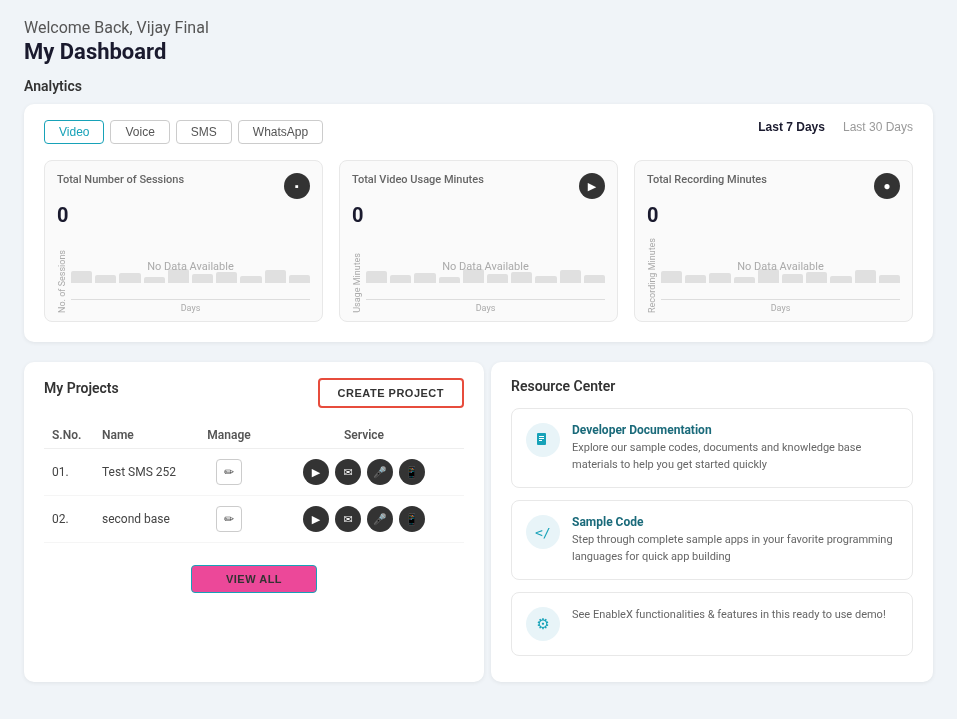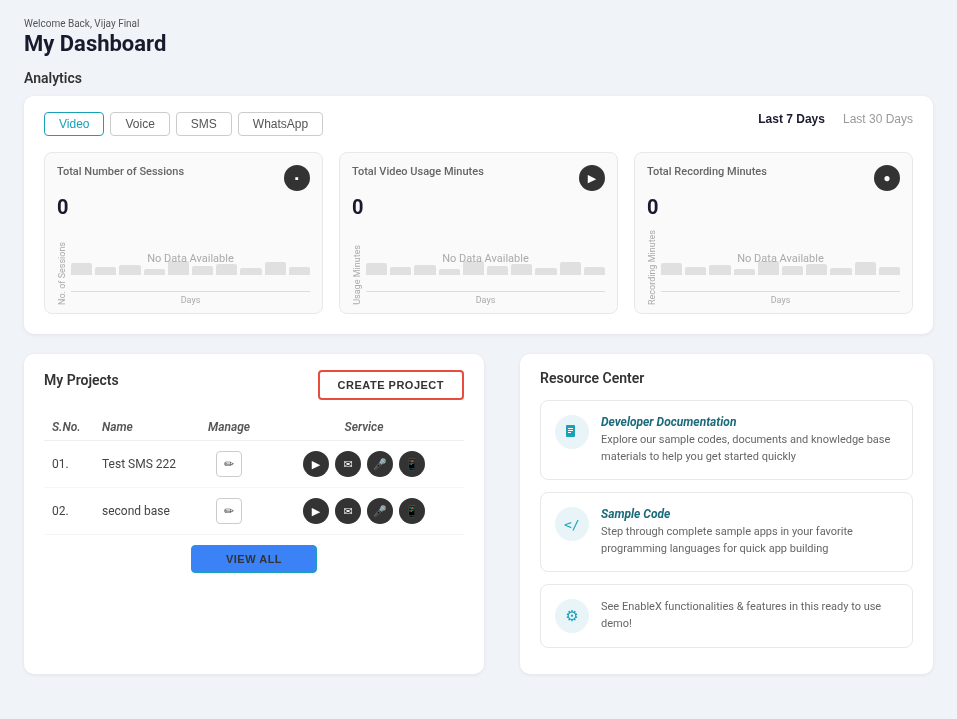--- a/index.html
+++ b/index.html
@@ -8,21 +8,21 @@
       background: #f0f4f8;
       color: #333;
       font-size: 13px;
     }
     .page-wrapper {
       max-width: 957px;
       margin: 0 auto;
       padding: 18px 24px;
     }
     .welcome-text {
-      font-size: 10px;
+      font-size: 16px;
       color: #555;
       margin-bottom: 2px;
     }
     .dashboard-title {
       font-size: 22px;
       font-weight: 700;
       color: #1a1a2e;
       margin-bottom: 14px;
     }
     .section-title {
@@ -165,21 +165,21 @@
     }
     .chart-x-label {
       font-size: 9px;
       color: #aaa;
       text-align: center;
       margin-top: 3px;
     }
     
     .bottom-section {
       display: flex;
-      gap: 36px;
+      gap: 7px;
     }
     
     .projects-card {
       flex: 0 0 460px;
       background: #fff;
       border-radius: 10px;
       padding: 16px 20px 20px;
       box-shadow: 0 1px 4px rgba(0,0,0,0.07);
     }
     .projects-header {
@@ -203,21 +203,20 @@
       width: 100%;
       border-collapse: collapse;
     }
     .projects-table th {
       text-align: left;
       font-size: 12px;
       font-weight: 600;
       color: #555;
       padding: 6px 8px;
       border-bottom: 1px solid #eee;
-      font-style: italic;
     }
     .projects-table td {
       padding: 10px 8px;
       font-size: 12px;
       color: #444;
       border-bottom: 1px solid #f5f5f5;
       vertical-align: middle;
     }
     .projects-table th:nth-child(1),
     .projects-table td:nth-child(1) { width: 50px; }
@@ -250,24 +249,24 @@
       border: 1px solid #ccc;
       background: #fff;
       display: flex;
       align-items: center;
       justify-content: center;
       cursor: pointer;
       margin: 0 auto;
     }
     .view-all-btn {
       display: block;
-      margin: 10px auto 0;
+      margin: 22px auto 0;
       padding: 7px 34px;
       border: 1.5px solid #17a2b8;
-      background: #3b82f6;
+      background: #ec4899;
       color: #333;
       font-size: 11px;
       font-weight: 600;
       letter-spacing: 0.5px;
       border-radius: 4px;
       cursor: pointer;
     }
     
     .resource-card {
       flex: 1;
@@ -302,21 +301,20 @@
       justify-content: center;
       flex-shrink: 0;
       color: #17a2b8;
       font-size: 15px;
     }
     .res-content h4 {
       font-size: 12px;
       font-weight: 700;
       color: #1a6a7a;
       margin-bottom: 3px;
-      font-style: italic;
     }
     .res-content p {
       font-size: 11px;
       color: #666;
       line-height: 1.5;
     }
   </style>
 </head>
 <body>
 
@@ -436,21 +434,21 @@
           <tr>
             <th>S.No.</th>
             <th>Name</th>
             <th>Manage</th>
             <th>Service</th>
           </tr>
         </thead>
         <tbody id="projects-tbody">
         <tr>
               <td>01.</td>
-              <td>Test SMS 222</td>
+              <td>Test SMS 252</td>
               <td>
                 <div class="edit-btn">✏</div>
               </td>
               <td>
                 <div class="service-icons">
                   <div class="svc-icon" title="video">▶</div>
                   <div class="svc-icon" title="chat">✉</div>
                   <div class="svc-icon" title="mic">🎤</div>
                   <div class="svc-icon" title="whatsapp">📱</div>
                 </div>

